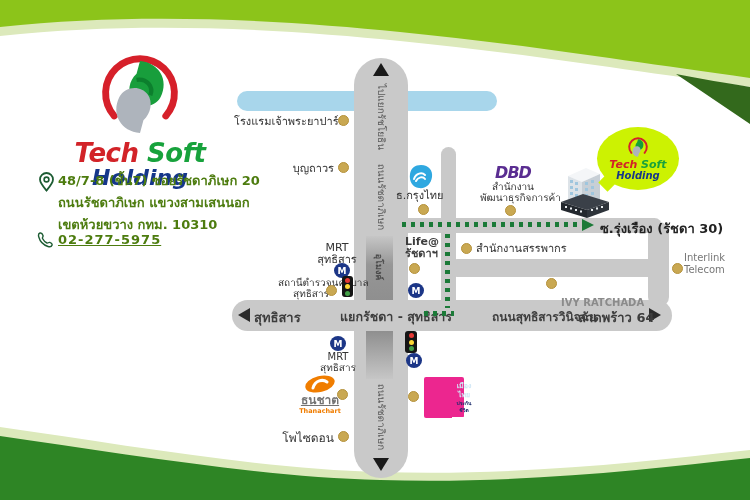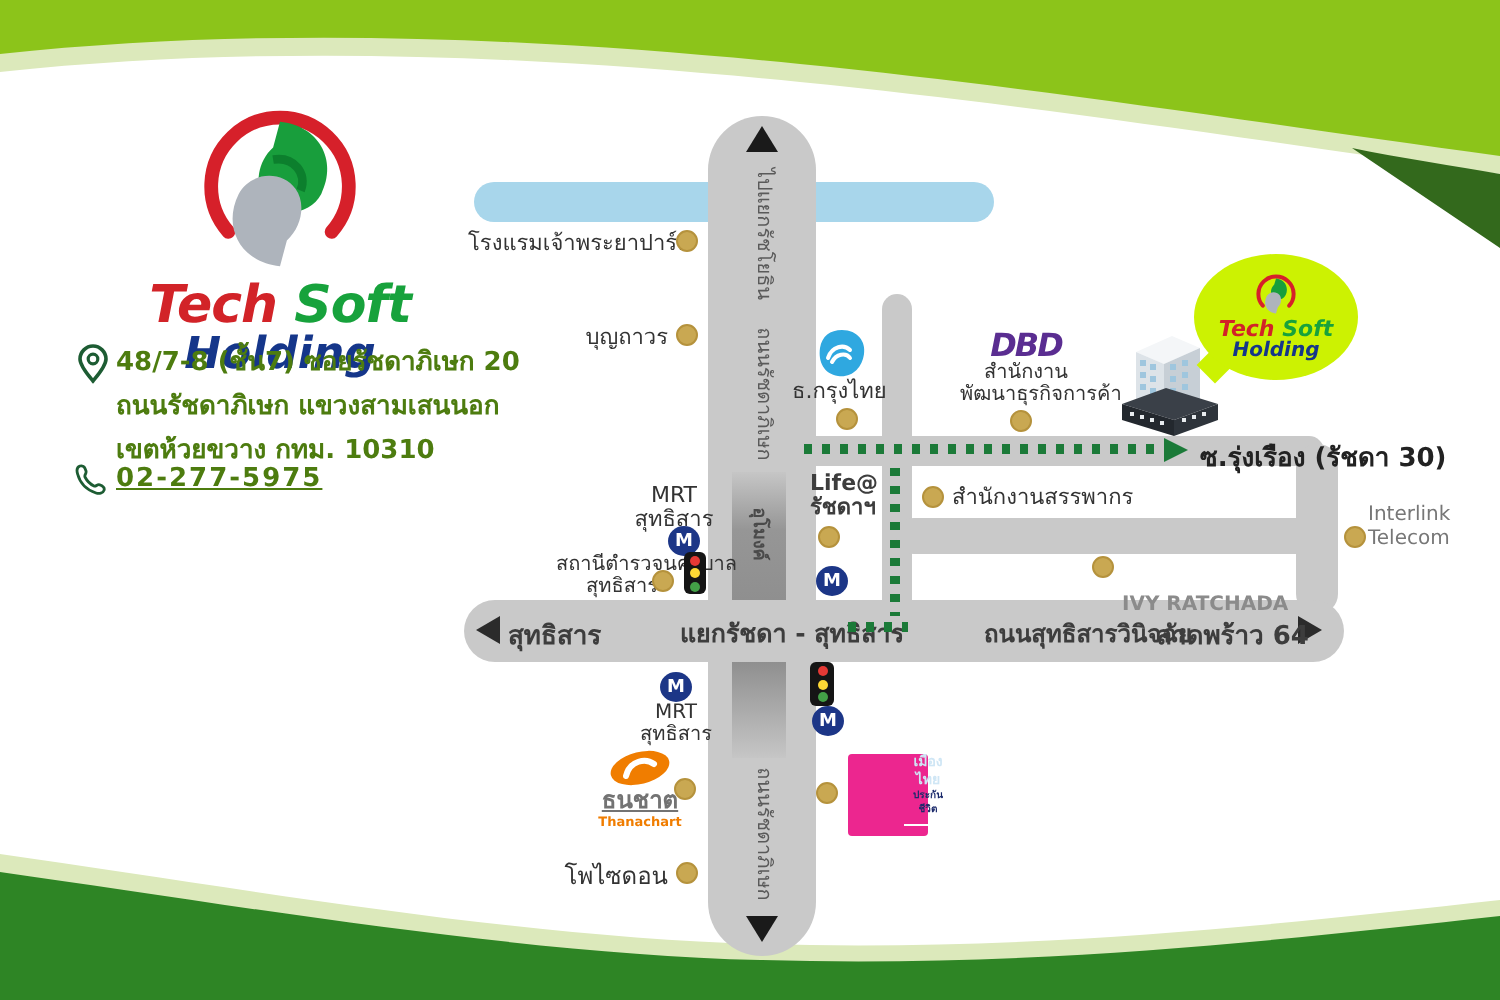--- a/index.html
+++ b/index.html
@@ -52,21 +52,21 @@
 
   .mrt { position:absolute; width:16px; height:15px; background:#1C3687; border-radius:50%;
          color:#fff; font-size:9px; font-weight:bold; display:flex; align-items:center; justify-content:center; z-index:6; }
   .tlight { position:absolute; background:#151515; border-radius:3px; z-index:6;
             display:flex; flex-direction:column; align-items:center; justify-content:space-evenly; }
   .tlight i { display:block; width:5px; height:5px; border-radius:50%; }
 
   
   #dbd-logo { font-size:16px; font-weight:bold; font-style:italic; color:#5A2D91; letter-spacing:-1px; }
   #mtl-box { position:absolute; left:424px; top:377px; width:35px; height:41px; background:#EC268F; border-radius:2px;
-             z-index:6; display:flex; flex-direction:column; align-items:center; justify-content:flex-start; text-align:center;padding-left:40px; }
+             z-index:6; display:flex; flex-direction:column; align-items:center; justify-content:flex-end; text-align:center;padding-left:40px; }
   #mtl-box .l1 { color:#CFE6F5; font-size:7px; font-weight:bold; line-height:9px; }
   #mtl-box .l2 { color:#1B2A6B; font-size:5px; font-weight:bold; line-height:7px; }
   #mtl-box .bar { width:24px; height:1px; background:#fff; margin-top:3px; }
   #tnc { position:absolute; left:298px; top:374px; width:44px; text-align:center; z-index:6; }
   #tnc .th { font-size:12px; font-weight:bold; color:#737373; line-height:13px;text-decoration:underline; }
   #tnc .en { font-size:6.5px; font-weight:bold; color:#F07D00; line-height:8px; }
 
   
   #callout { position:absolute; left:597px; top:127px; width:82px; height:63px; background:#CCF202;
              border-radius:50%; z-index:7; display:flex; flex-direction:column; align-items:center; justify-content:center; }

